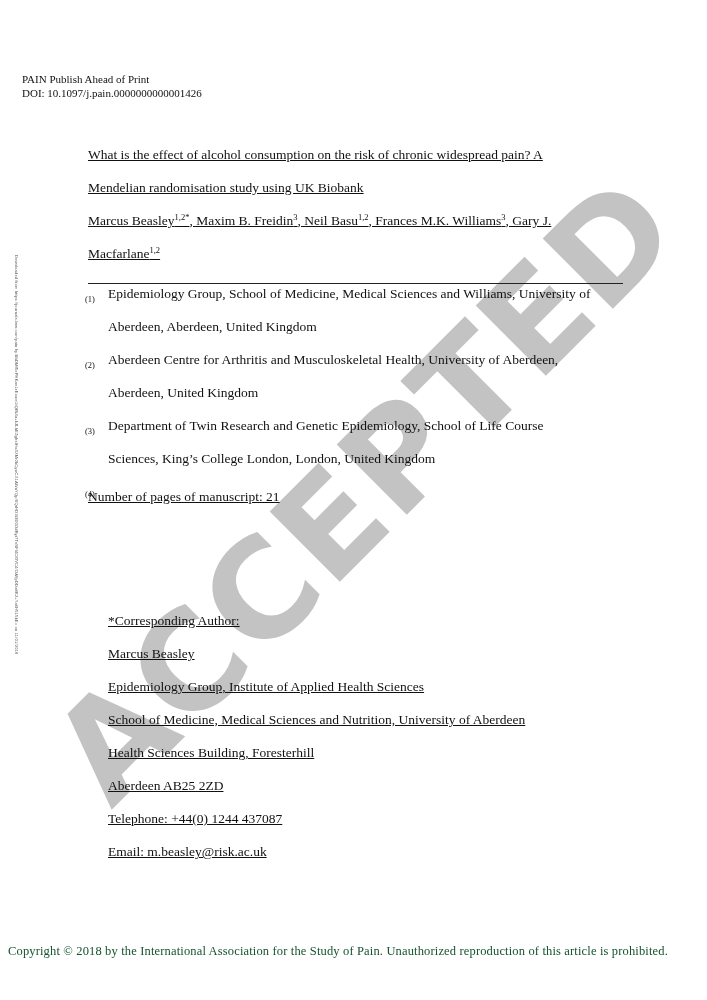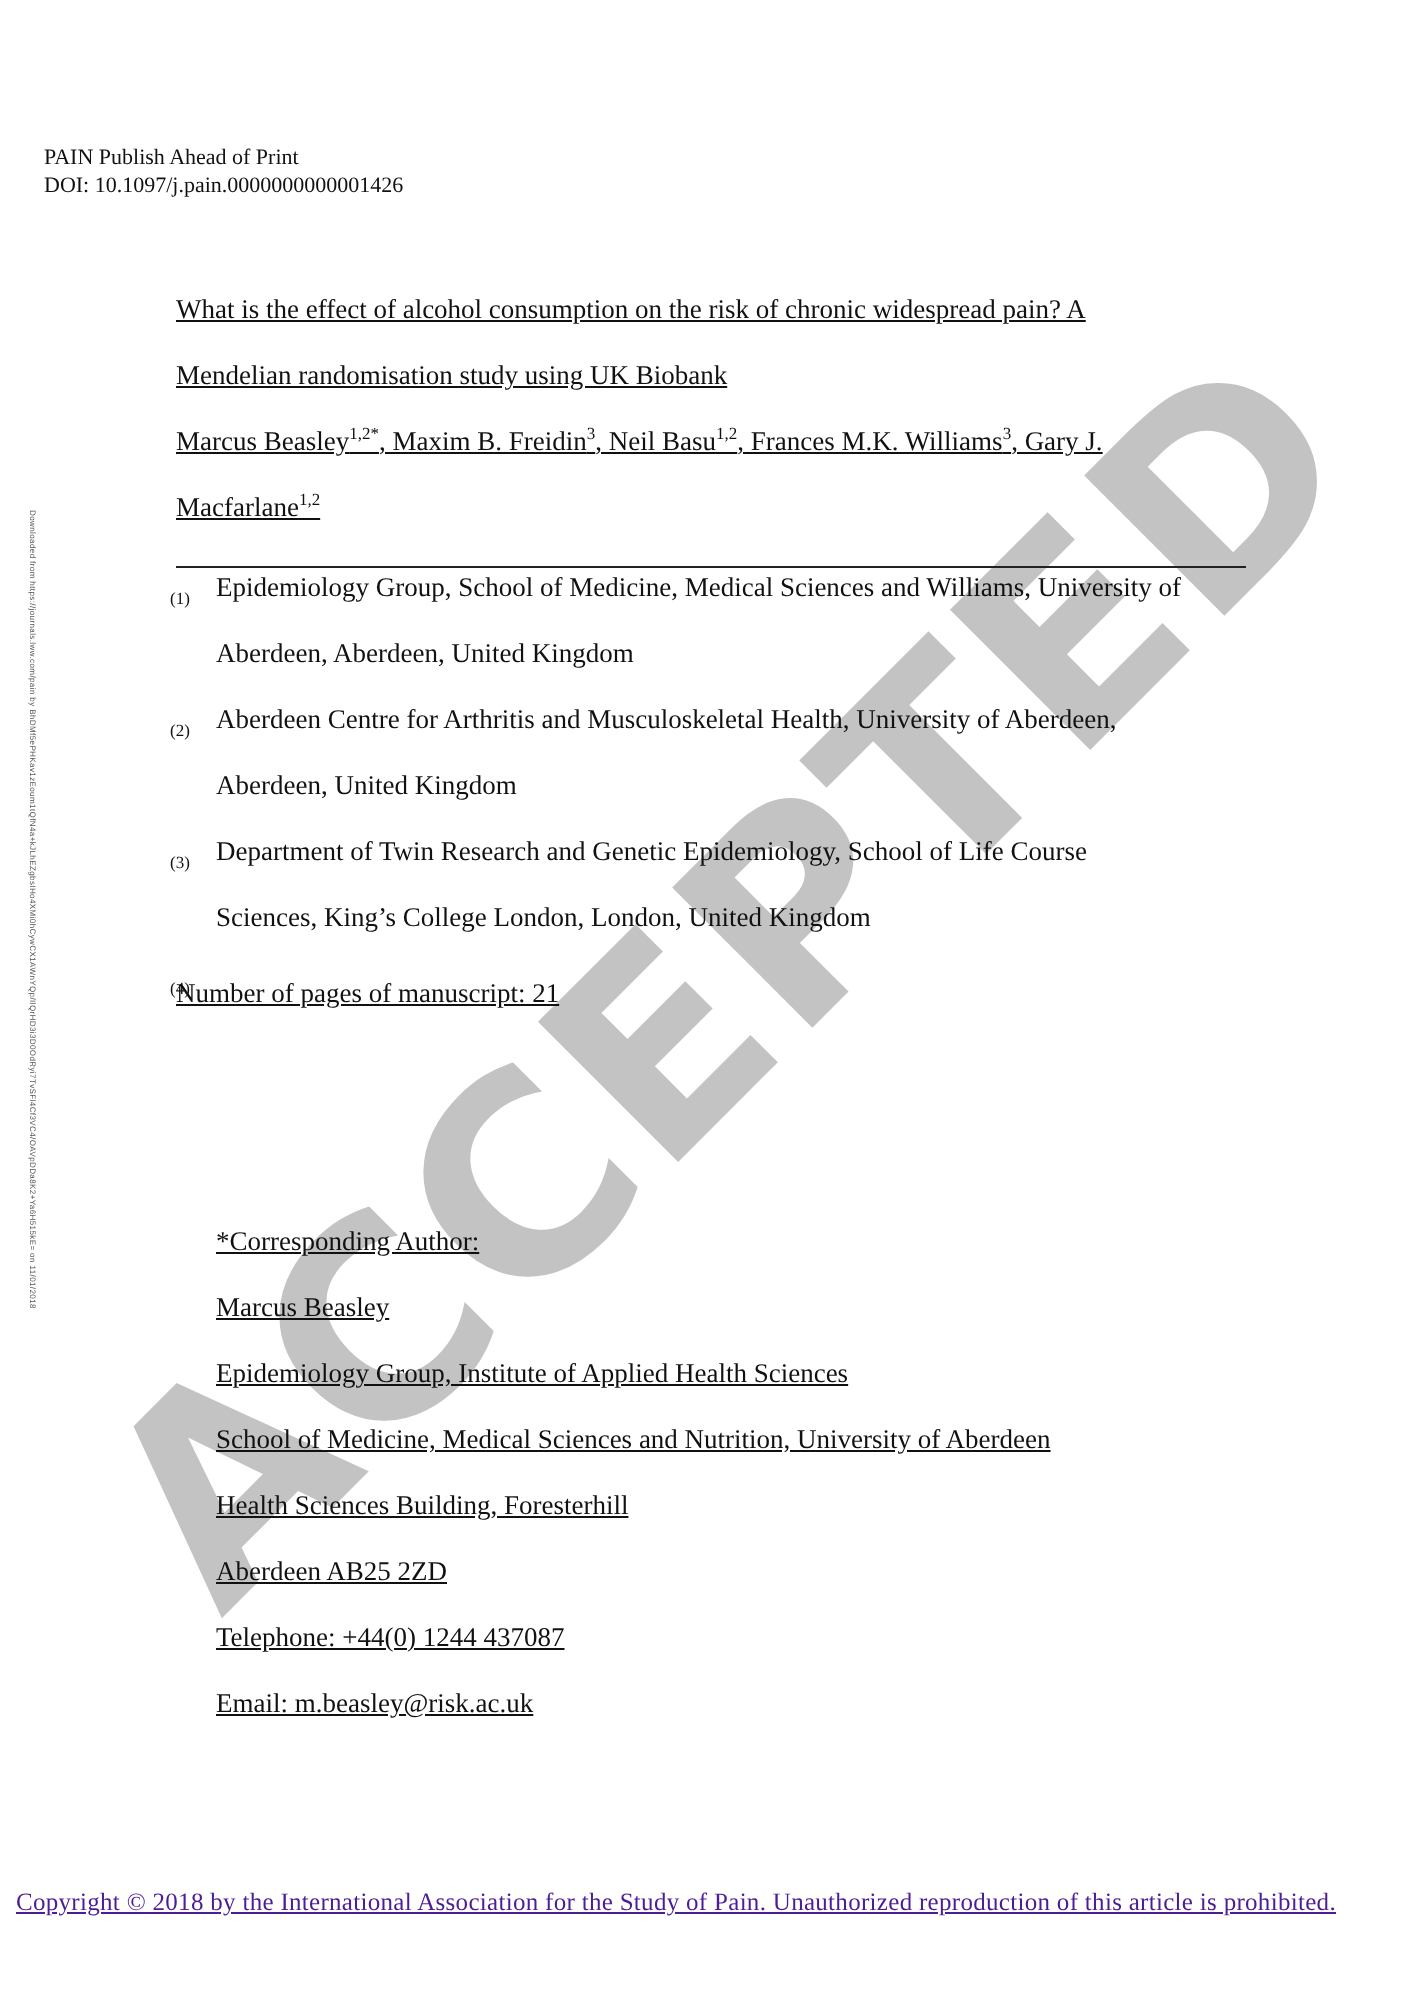--- a/index.html
+++ b/index.html
@@ -69,24 +69,23 @@
     left:0;top:6px;
     font-size:8.5px;
   }
   .aff .afftext{padding-left:23px;}
   .corr div{height:33px;margin-left:20px;}
   .footer{
     left:8px;top:942px;
     width:692px;
     font-size:12.5px;
     line-height:18px;
-    color:#4c1d95;
+    color:#14532d;
     letter-spacing:0.15px;
     white-space:nowrap;
-    text-decoration:underline;
   }
 </style>
 </head>
 <body>
 
 <div class="page">
 
   <div class="watermark">ACCEPTED</div>
 
   <div class="stamp">Downloaded from https://journals.lww.com/pain by BhDMf5ePHKav1zEoum1tQfN4a+kJLhEZgbsIHo4XMi0hCywCX1AWnYQp/IlQrHD3i3D0OdRyi7TvSFl4Cf3VC4/OAVpDDa8K2+Ya6H515kE= on 11/01/2018</div>

